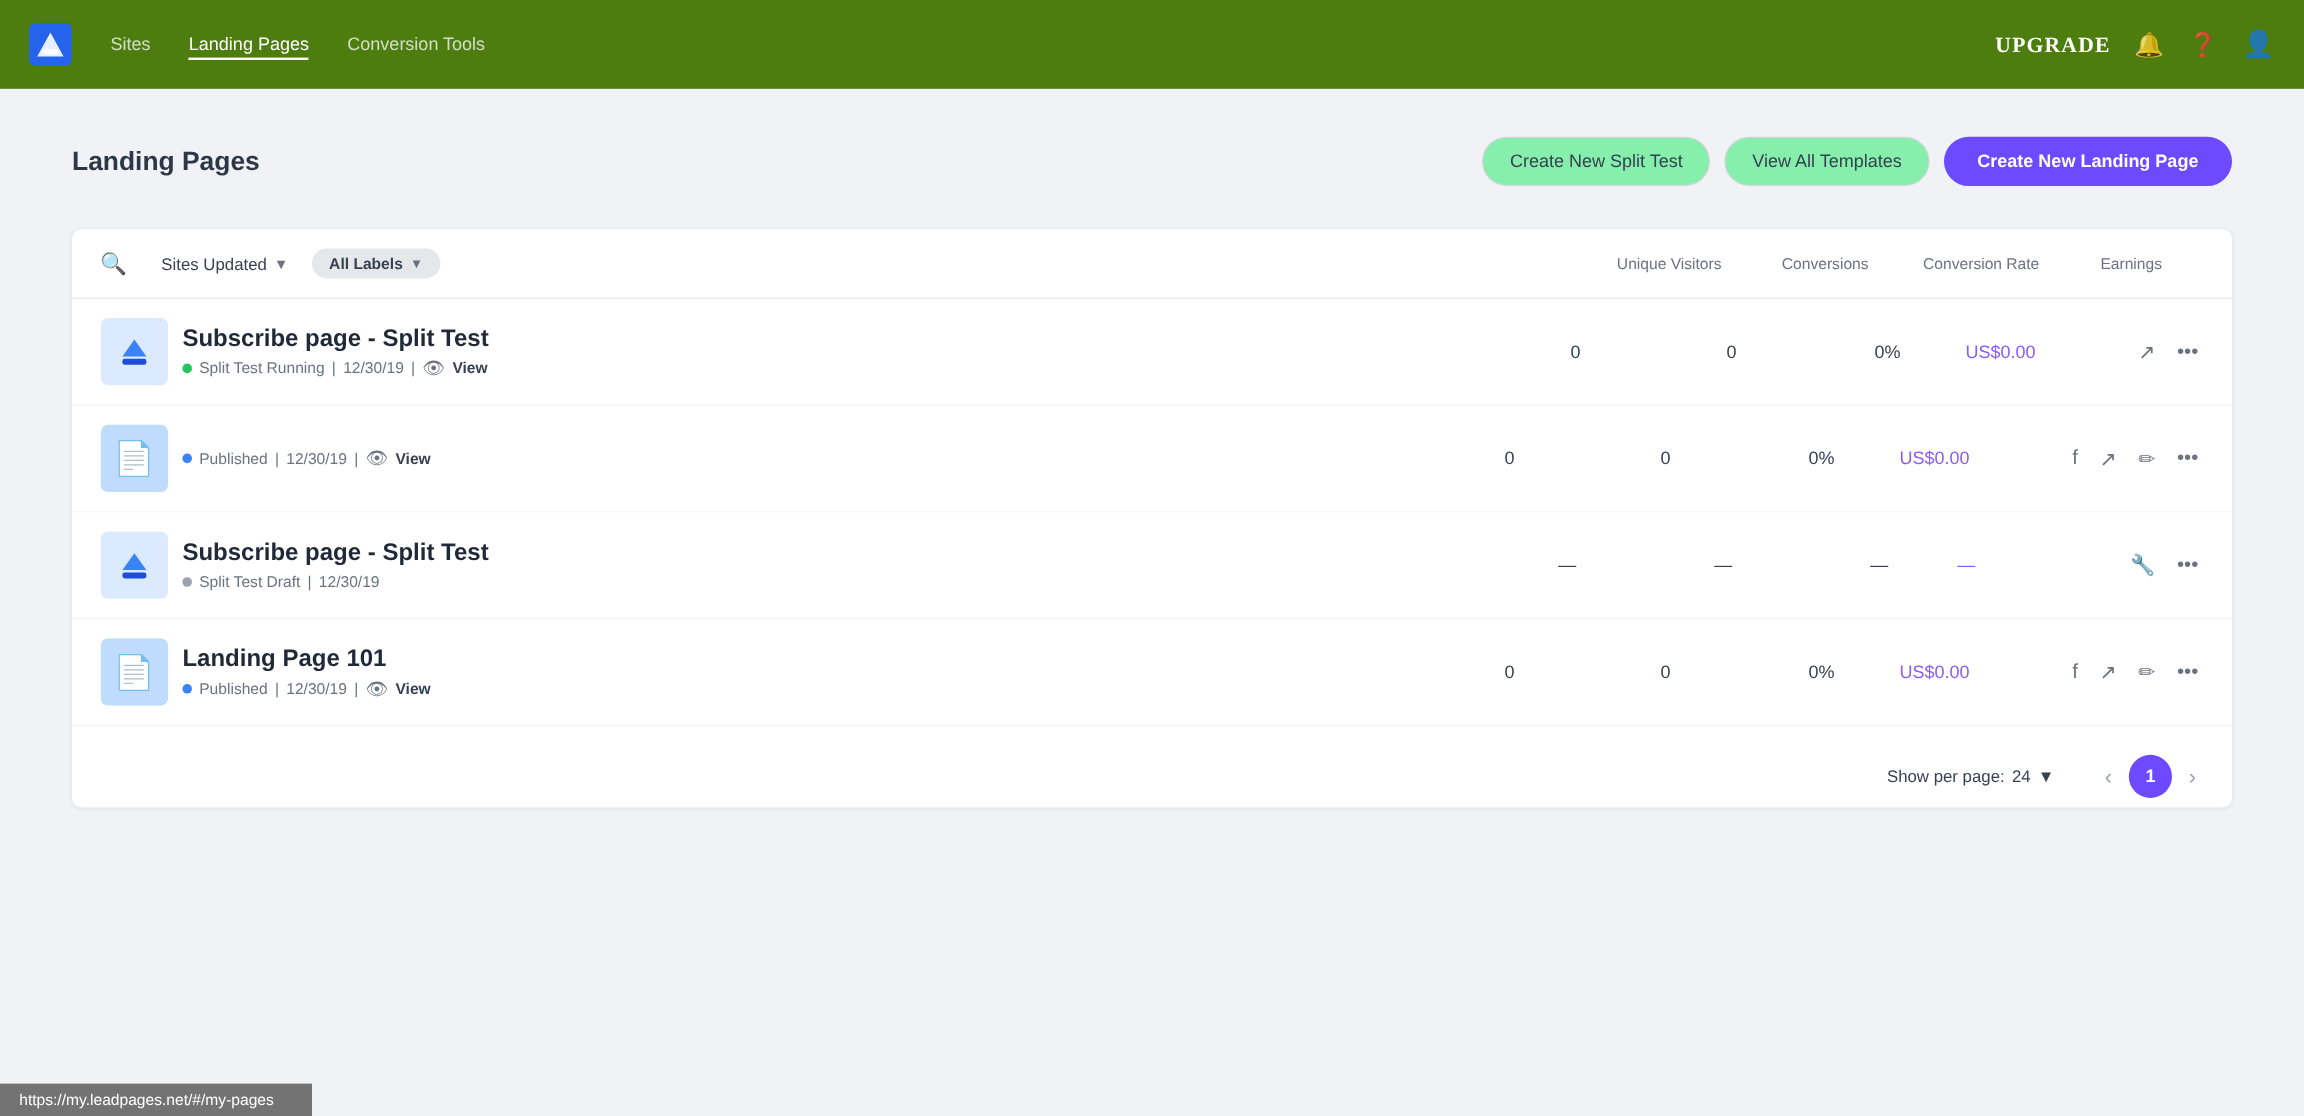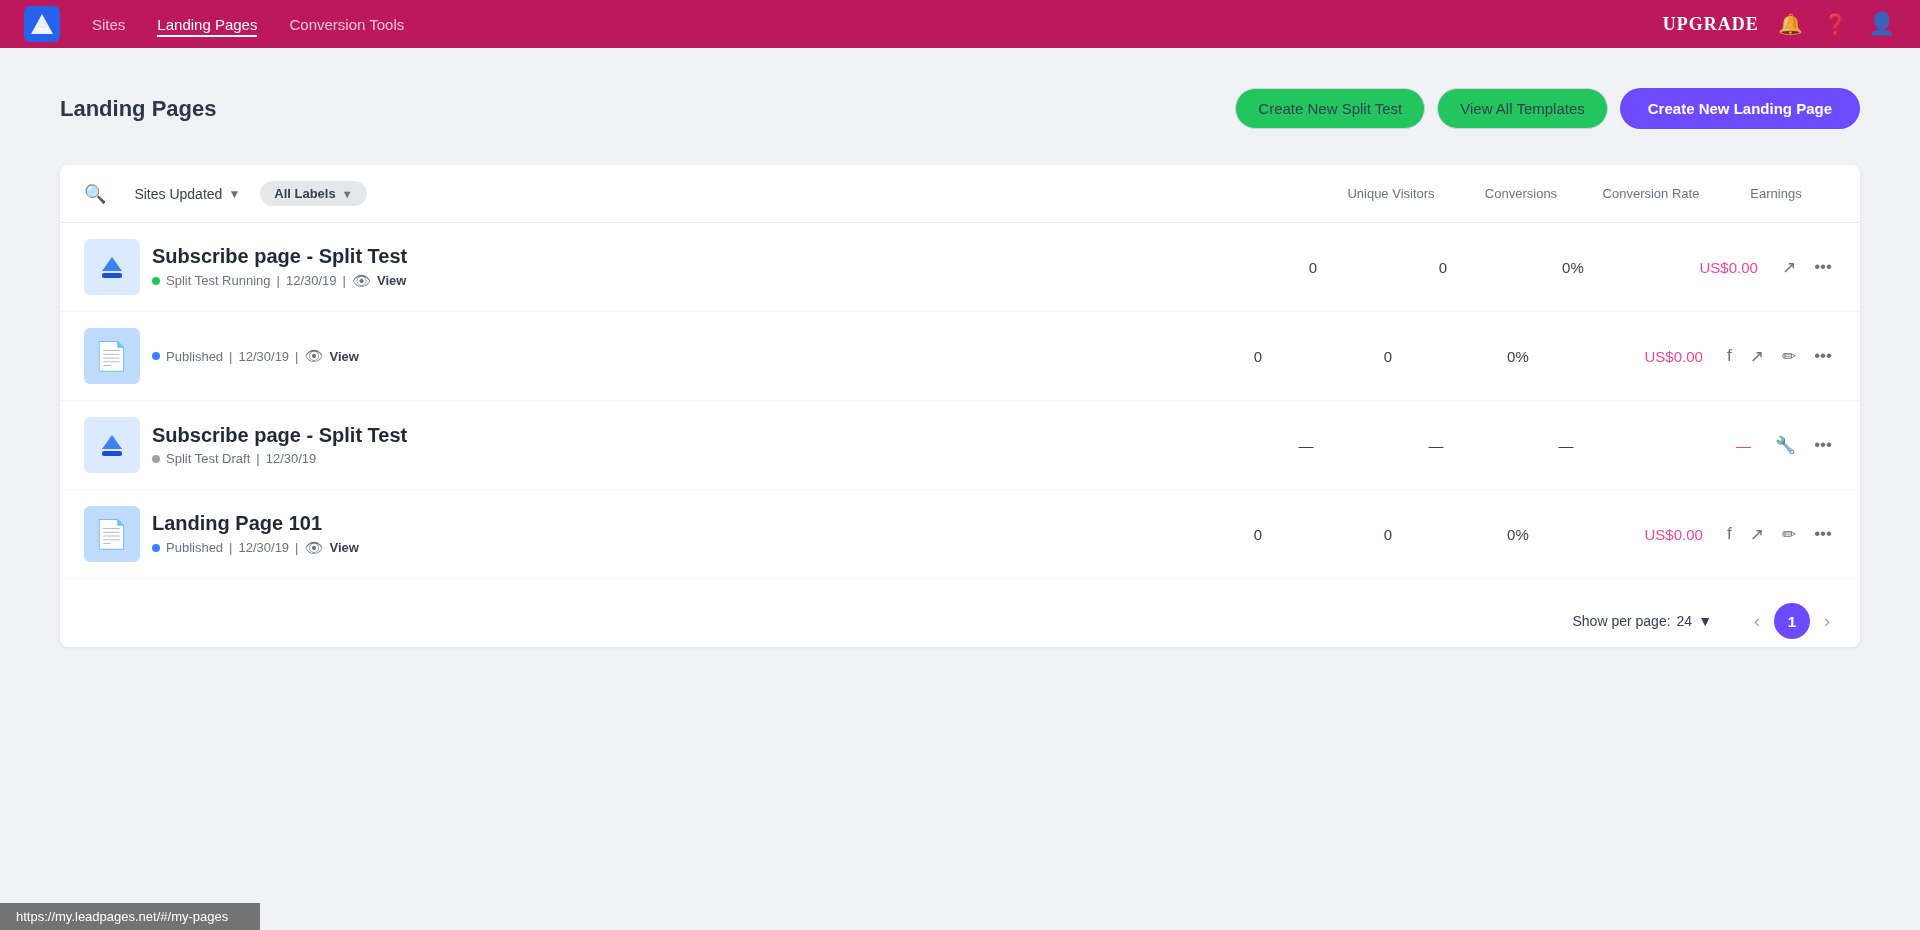--- a/index.html
+++ b/index.html
@@ -1,21 +1,21 @@
 <!DOCTYPE html>
 <html><head>
   <meta charset="utf-8">
   <style>
     * { box-sizing: border-box; margin: 0; padding: 0; }
     body { font-family: -apple-system, BlinkMacSystemFont, 'Segoe UI', sans-serif; background: #f0f2f5; min-height: 930px; }
 
     
     .nav {
-      background: #be185d;
-      height: 48px;
+      background: #4d7c0f;
+      height: 74px;
       display: flex;
       align-items: center;
       padding: 0 24px;
       justify-content: space-between;
     }
     .nav-left { display: flex; align-items: center; gap: 32px; }
     .nav-logo { display: flex; align-items: center; }
     .nav-logo svg { width: 36px; height: 36px; }
     .nav-link {
       color: rgba(255,255,255,0.75);
@@ -37,21 +37,21 @@
     .nav-icon { color: rgba(255,255,255,0.8); font-size: 20px; cursor: pointer; }
     .nav-avatar { color: rgba(255,255,255,0.8); font-size: 22px; cursor: pointer; }
 
     
     .page { padding: 40px 60px; }
     .page-header { display: flex; align-items: center; justify-content: space-between; margin-bottom: 36px; }
     .page-title { font-size: 22px; font-weight: 600; color: #2d3748; }
     .header-actions { display: flex; gap: 12px; }
 
     .btn-outline {
-      background: #22c55e;
+      background: #86efac;
       border: 1.5px solid #d1d5db;
       border-radius: 30px;
       padding: 10px 22px;
       font-size: 15px;
       color: #374151;
       cursor: pointer;
       font-weight: 500;
     }
 
     .btn-primary {
@@ -171,23 +171,23 @@
     }
     .stat-cell {
       min-width: 130px;
       text-align: center;
       font-size: 15px;
       color: #374151;
       font-weight: 400;
     }
     .stat-cell-earnings {
       min-width: 120px;
-      text-align: right;
-      font-size: 15px;
-      color: #ec4899;
+      text-align: left;
+      font-size: 15px;
+      color: #8b5cf6;
     }
 
     .row-actions {
       display: flex;
       align-items: center;
       gap: 10px;
       margin-left: 8px;
     }
     .action-btn {
       background: none;

